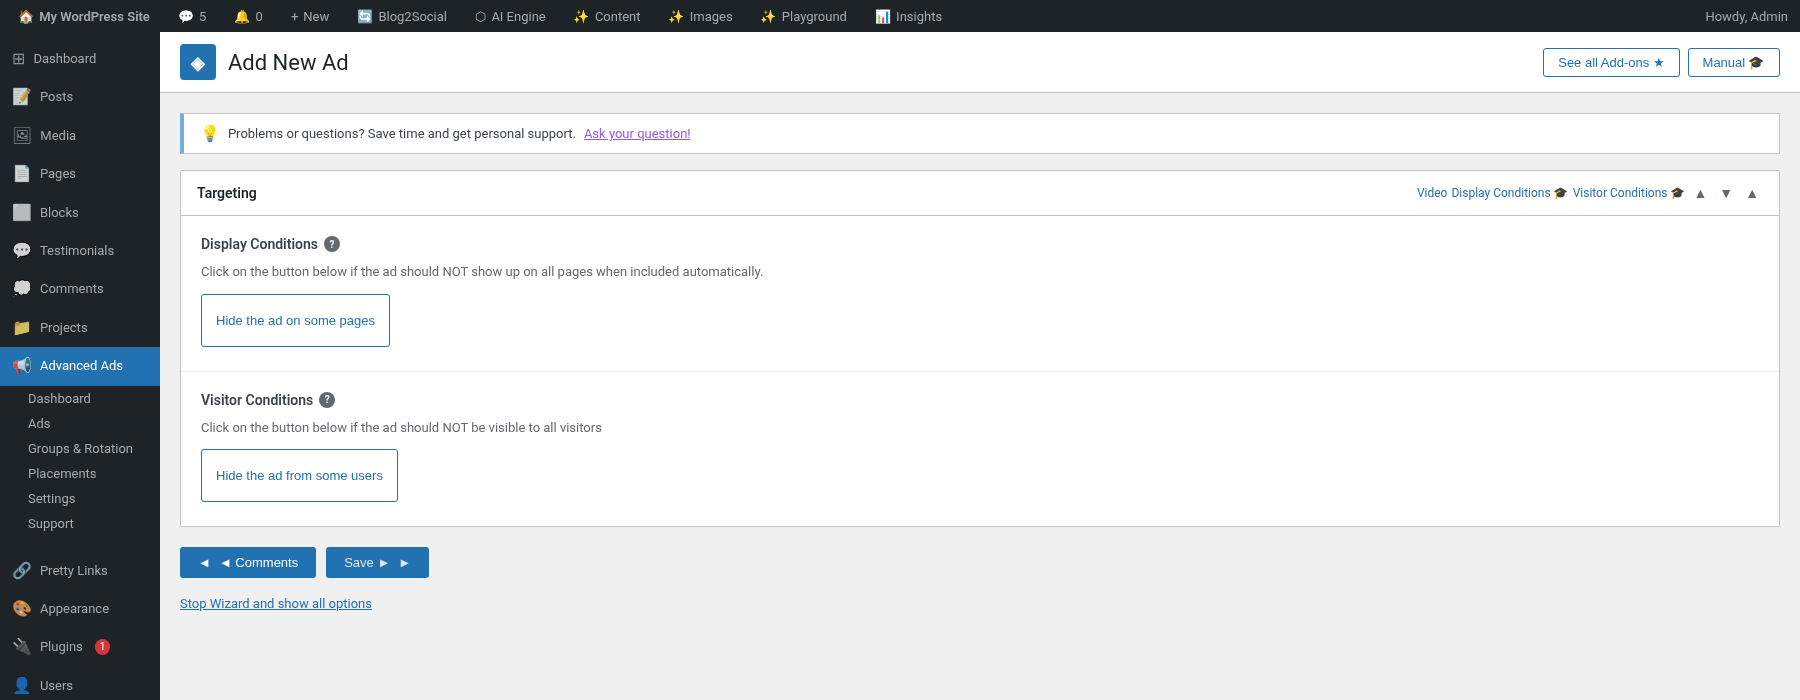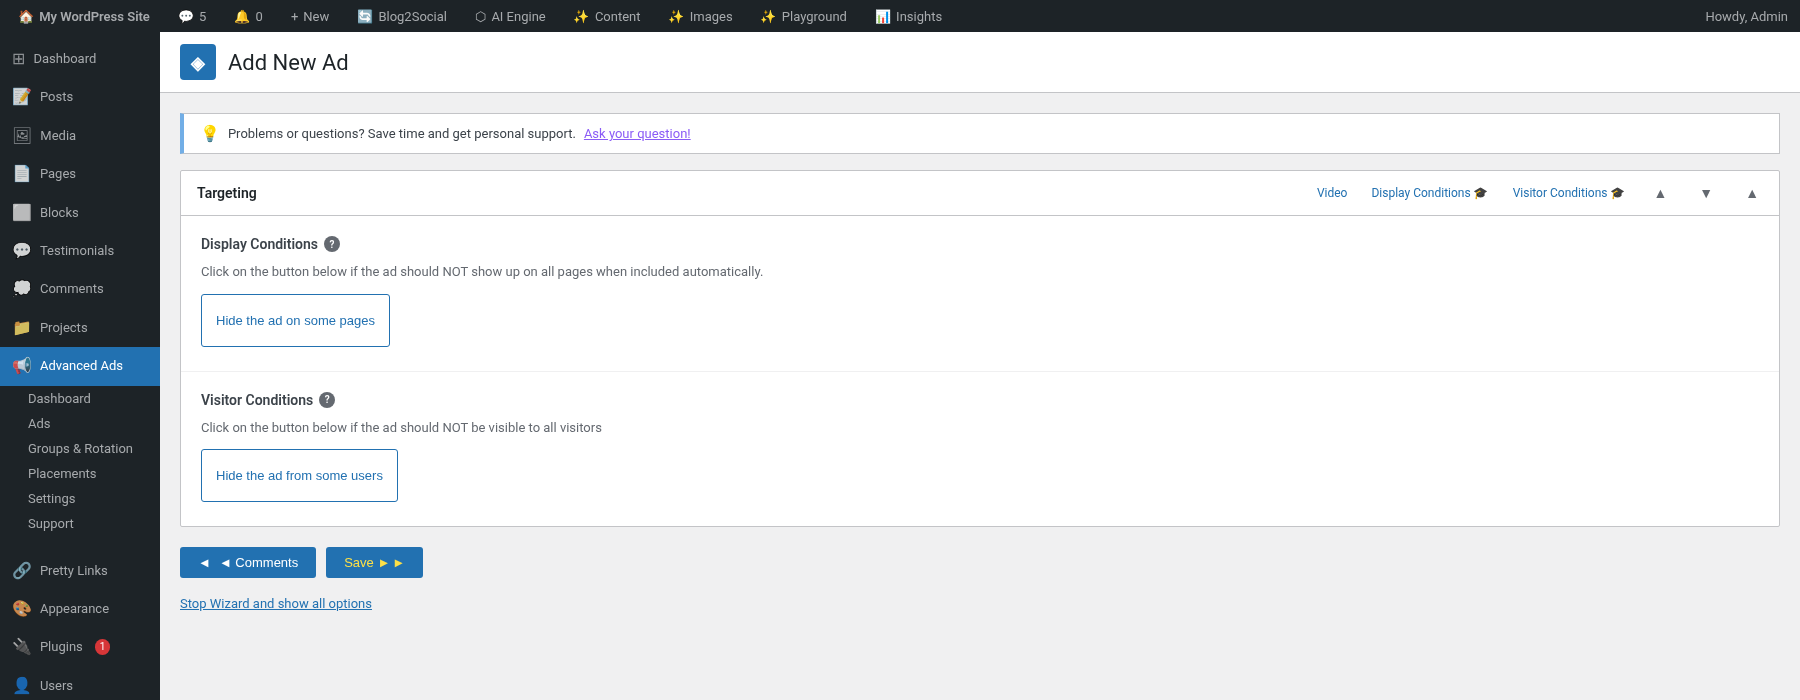--- a/index.html
+++ b/index.html
@@ -173,21 +173,21 @@
       display: flex;
       align-items: center;
       justify-content: space-between;
     }
     .targeting-title {
       font-size: 14px;
       font-weight: 600;
       color: #1d2327;
     }
     .targeting-header-right {
-      display: flex; align-items: center; gap: 24px;
+      display: flex; align-items: center; gap: 4px;
       color: #646970; font-size: 12px;
     }
     .targeting-header-link {
       color: #2271b1; text-decoration: none; font-size: 12px;
       display: flex; align-items: center; gap: 3px;
     }
     .collapse-btn {
       background: none; border: none; cursor: pointer;
       color: #646970; font-size: 14px; padding: 2px 4px;
     }
@@ -239,27 +239,27 @@
       color: #fff;
       border: none;
       padding: 8px 18px;
       border-radius: 3px;
       cursor: pointer;
       font-size: 13px;
       display: flex; align-items: center; gap: 6px;
     }
     .btn-save {
       background: #2271b1;
-      color: #fde047;
+      color: #e5e5e5;
       border: none;
       padding: 8px 18px;
       border-radius: 3px;
       cursor: pointer;
       font-size: 13px;
-      display: flex; align-items: center; gap: 0;
+      display: flex; align-items: center; gap: 6px;
     }
     .stop-wizard-link {
       color: #2271b1;
       text-decoration: underline;
       cursor: pointer;
       font-size: 13px;
       margin-top: 8px;
       display: inline-block;
     }
   </style>
@@ -391,20 +391,24 @@
     </div>
   </div>
 
   <div id="main">
 
     <div class="page-header">
       <div class="page-header-icon">
         <span>◈</span>
       </div>
       <h1 class="page-title">Add New Ad</h1>
+      <div class="header-right-buttons">
+        <button class="btn-see-addons">See all Add-ons ★</button>
+        <button class="btn-manual">Manual 🎓</button>
+      </div>
     </div>
 
     <div class="content-area">
 
       <div class="info-banner">
         <span class="info-icon">💡</span>
         <span>Problems or questions? Save time and get personal support.</span>
         <a href="#">Ask your question!</a>
       </div>
 

